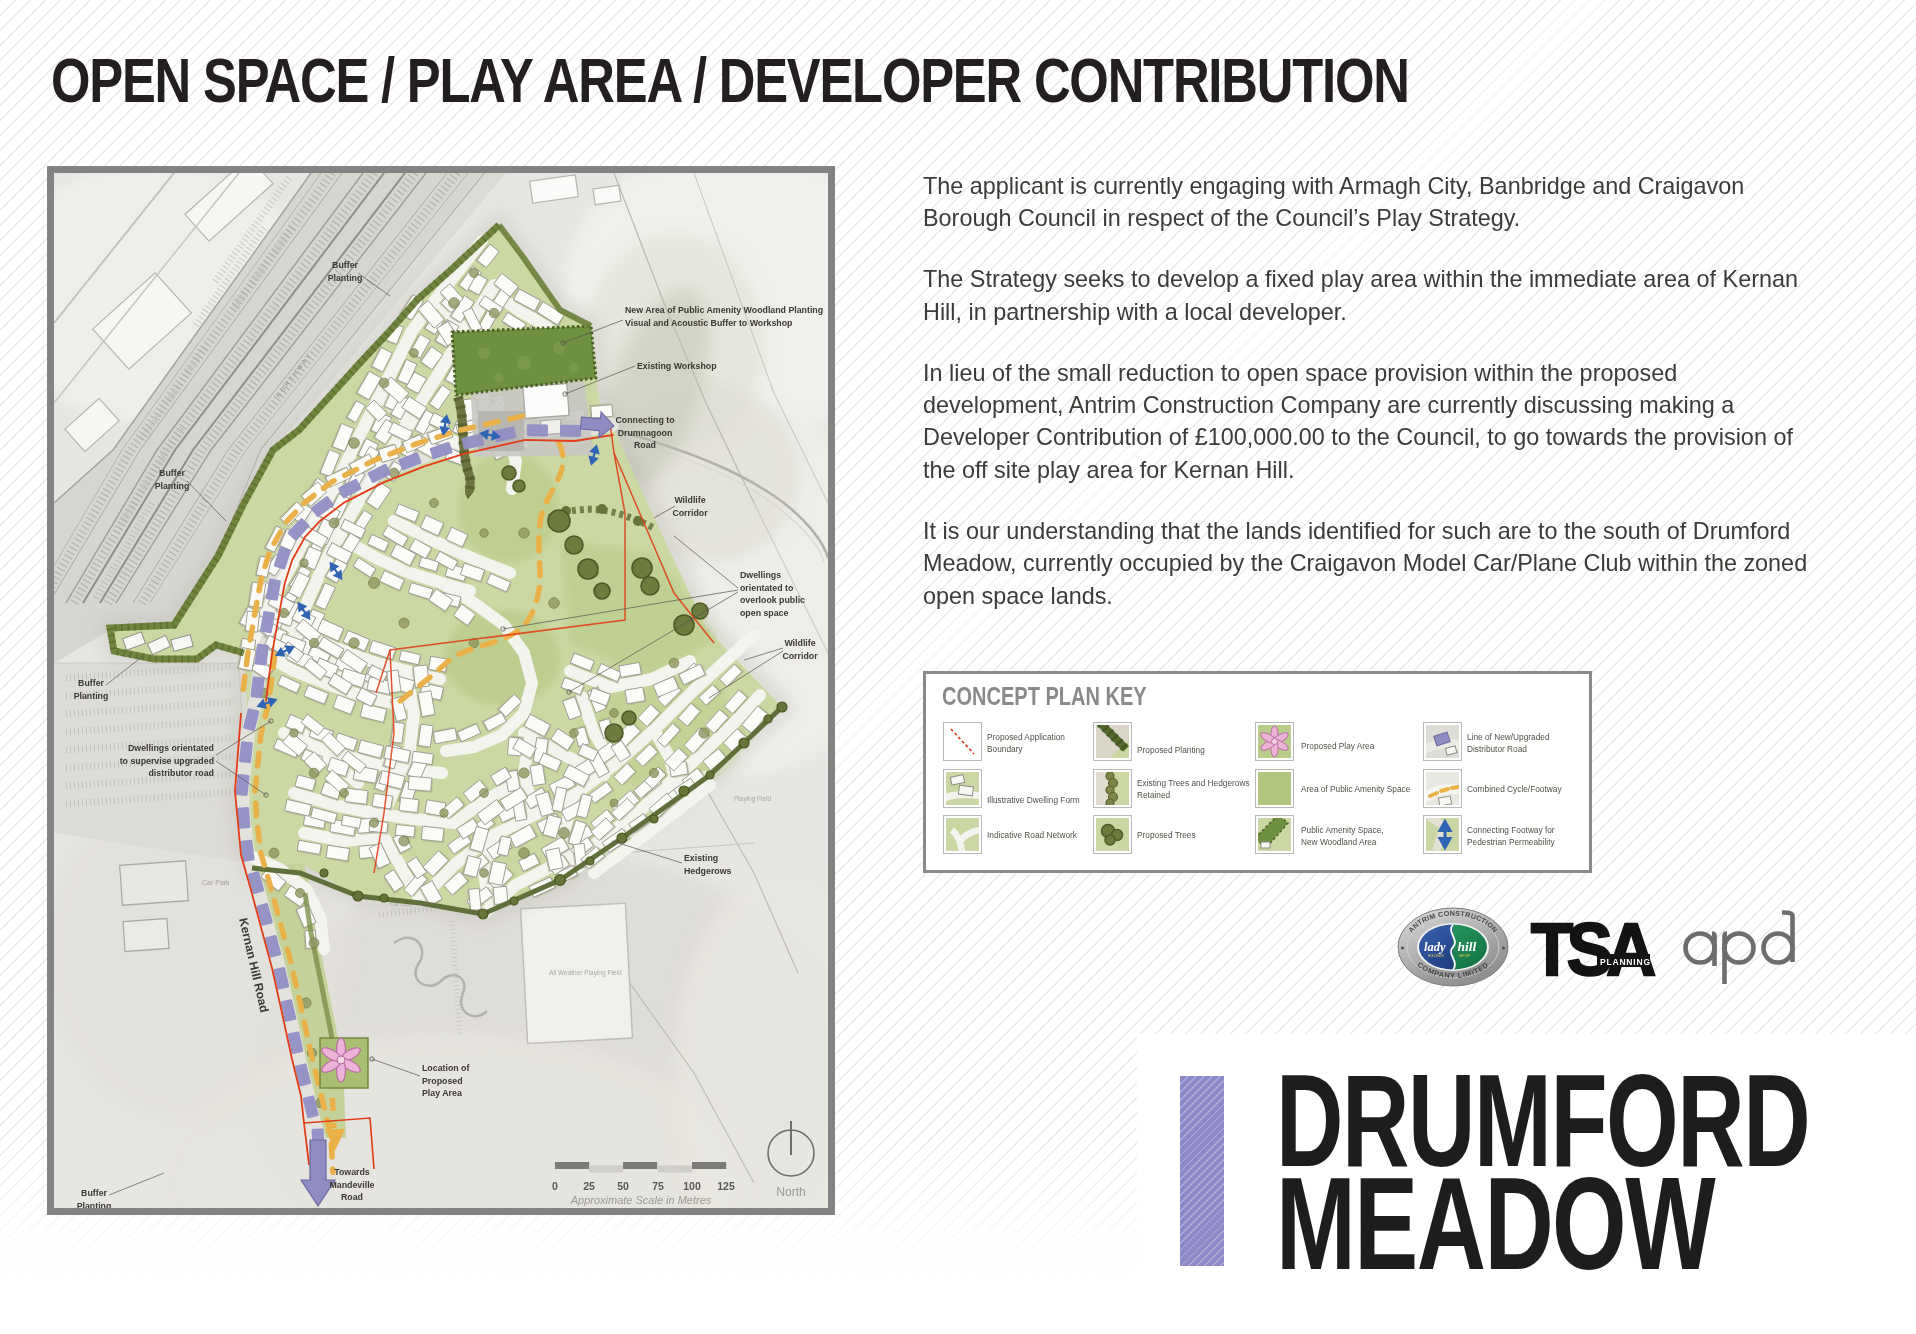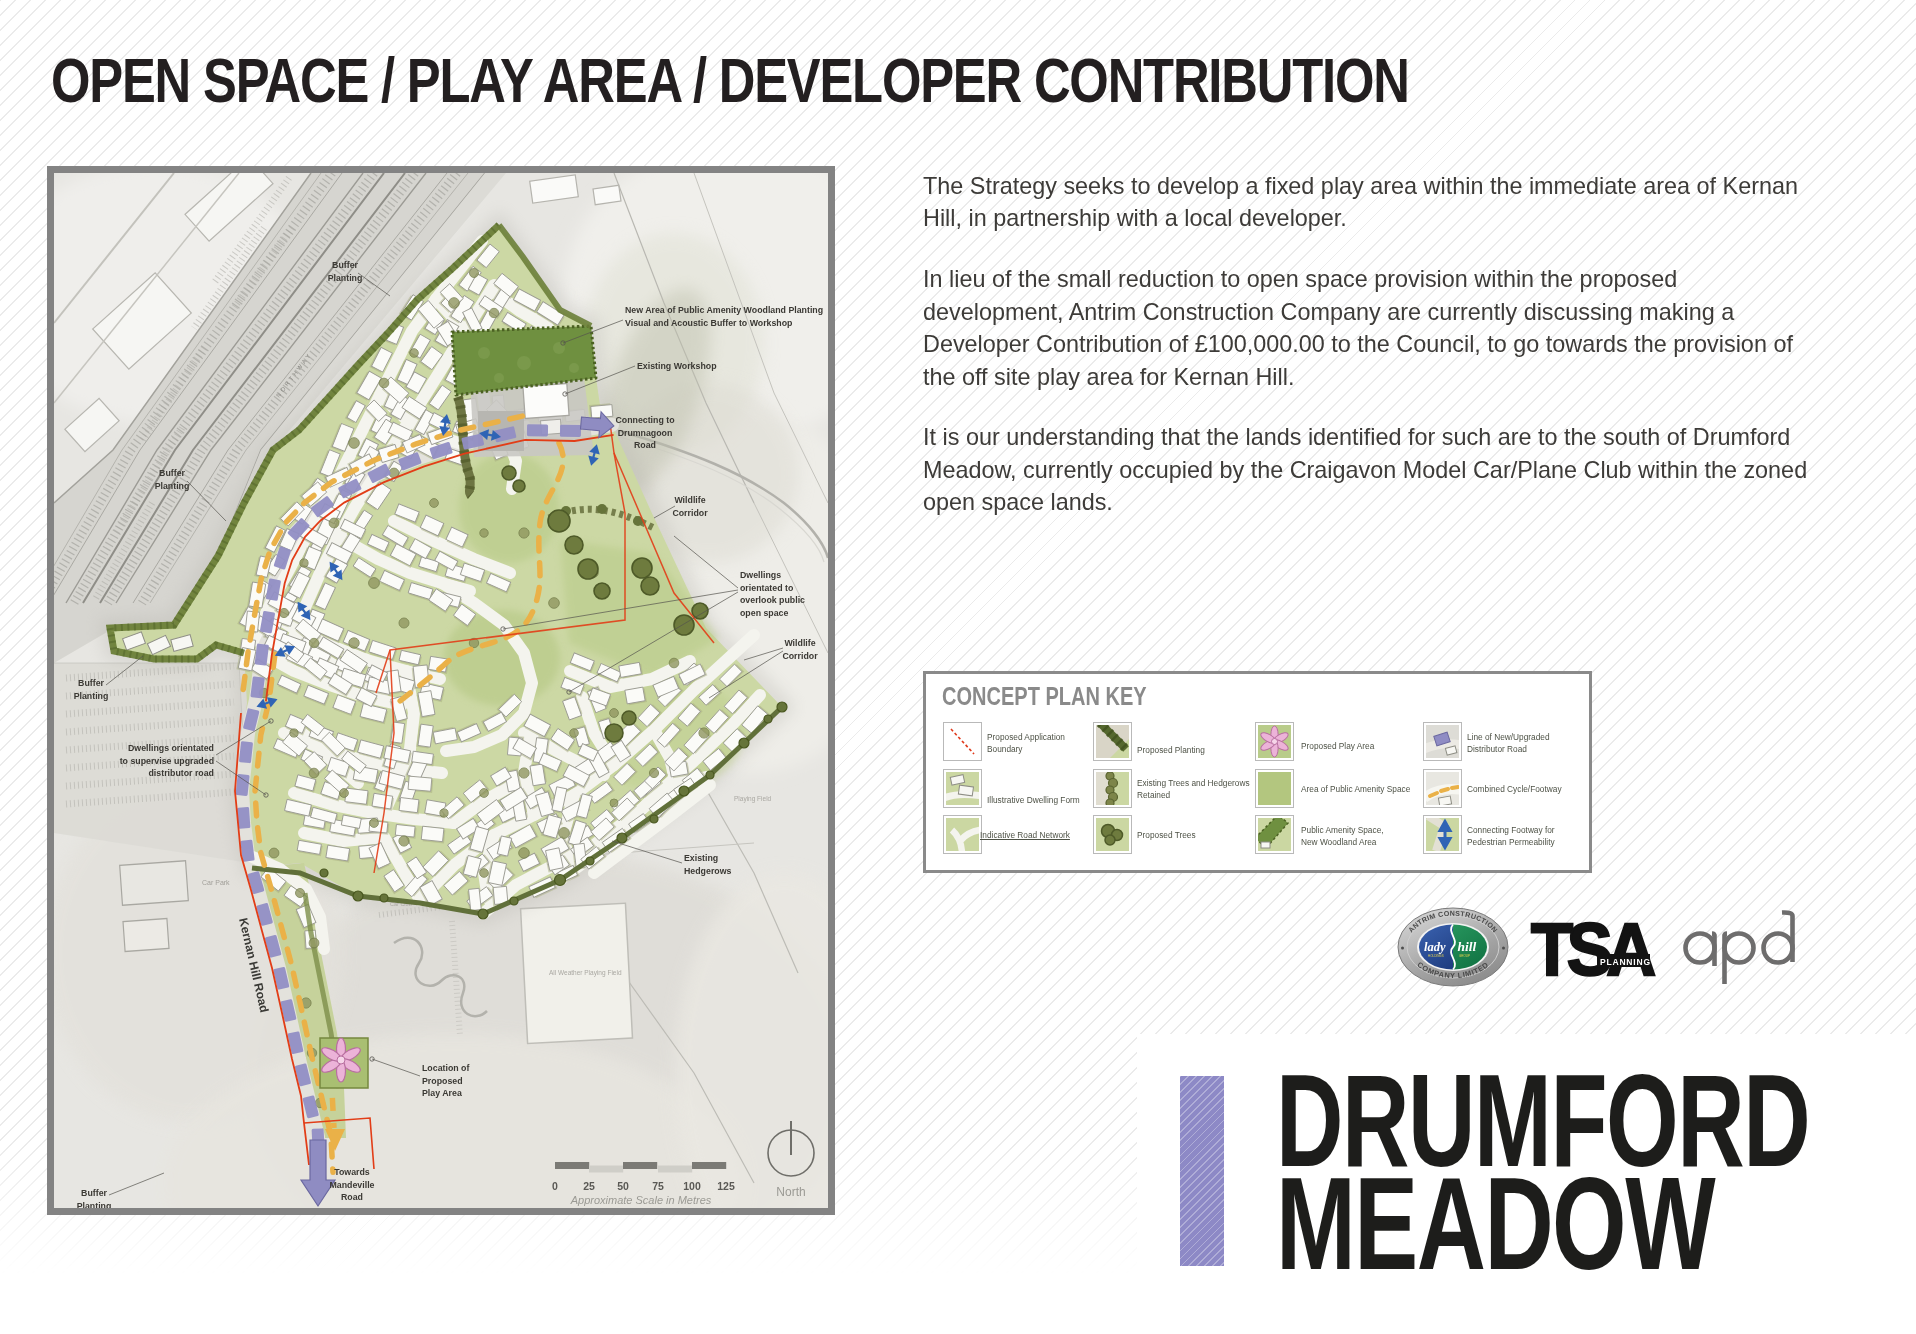--- a/index.html
+++ b/index.html
@@ -1056,20 +1056,21 @@
       <text x="368" y="910.6" font-size="8.8" font-weight="bold" fill="#3b3934" text-anchor="start">Proposed</text>
       <text x="368" y="923.2" font-size="8.8" font-weight="bold" fill="#3b3934" text-anchor="start">Play Area</text>
 <line x1="366" y1="903" x2="318" y2="886" stroke="#55534e" stroke-width="0.7"></line>
       <circle cx="318" cy="886" r="2.2" fill="none" stroke="#55534e" stroke-width="0.8"></circle>
 <text x="298" y="1002.0" font-size="8.8" font-weight="bold" fill="#3b3934" text-anchor="middle">Towards</text>
       <text x="298" y="1014.6" font-size="8.8" font-weight="bold" fill="#3b3934" text-anchor="middle">Mandeville</text>
       <text x="298" y="1027.2" font-size="8.8" font-weight="bold" fill="#3b3934" text-anchor="middle">Road</text>
 </svg>
   </div>
 <div id="paras">
+<p>The applicant is currently engaging with Armagh City, Banbridge and Craigavon<br>Borough Council in respect of the Council’s Play Strategy.</p>
 <p>The Strategy seeks to develop a fixed play area within the immediate area of Kernan<br>Hill, in partnership with a local developer.</p>
 <p>In lieu of the small reduction to open space provision within the proposed<br>development, Antrim Construction Company are currently discussing making a<br>Developer Contribution of £100,000.00 to the Council, to go towards the provision of<br>the off site play area for Kernan Hill.</p>
 <p>It is our understanding that the lands identified for such are to the south of Drumford<br>Meadow, currently occupied by the Craigavon Model Car/Plane Club within the zoned<br>open space lands.</p>
 </div>
 <div id="key">
 <h2>CONCEPT PLAN KEY</h2>
 <div class="ki" style="left:17px;top:48px;">
       <svg width="33" height="33" viewBox="0 0 33 33">
         <rect width="33" height="33" fill="#fff"></rect>
         <line x1="5" y1="4" x2="28" y2="29" stroke="#e0391b" stroke-width="1.6" stroke-dasharray="3,2.4"></line>
@@ -1084,21 +1085,21 @@
         <rect x="13" y="14" width="14" height="9" fill="#f7f7f3" stroke="#8e8e85" transform="rotate(8 20 18)"></rect>
       </svg>
     </div>
 <div class="kl" style="left:61px;top:120px;">Illustrative Dwelling Form</div>
 <div class="ki" style="left:17px;top:141px;">
       <svg width="33" height="33" viewBox="0 0 33 33">
         <rect width="33" height="33" fill="#cbd7a2"></rect>
         <path d="M16,34 Q15,20 6,12 M15,22 Q22,14 34,12" stroke="#f4f4ee" stroke-width="6.5" fill="none"></path>
       </svg>
     </div>
-<div class="kl" style="left:54px;top:155px;text-decoration:underline;">Indicative Road Network</div>
+<div class="kl" style="left:61px;top:155px;">Indicative Road Network</div>
 <div class="ki" style="left:167px;top:48px;">
       <svg width="33" height="33" viewBox="0 0 33 33">
         <rect width="33" height="33" fill="#d9d5c7"></rect>
         <path d="M33,14 L14,33 L33,33 Z" fill="#cbd7a2"></path>
         <path d="M4,-2 L30,24" stroke="#55682e" stroke-width="8"></path>
         <path d="M4,-2 L30,24" stroke="#3f4f1d" stroke-width="9" stroke-dasharray="2.5,4" opacity="0.7"></path>
       </svg>
     </div>
 <div class="kl" style="left:211px;top:70px;">Proposed Planting</div>
 <div class="ki" style="left:167px;top:94.5px;">

